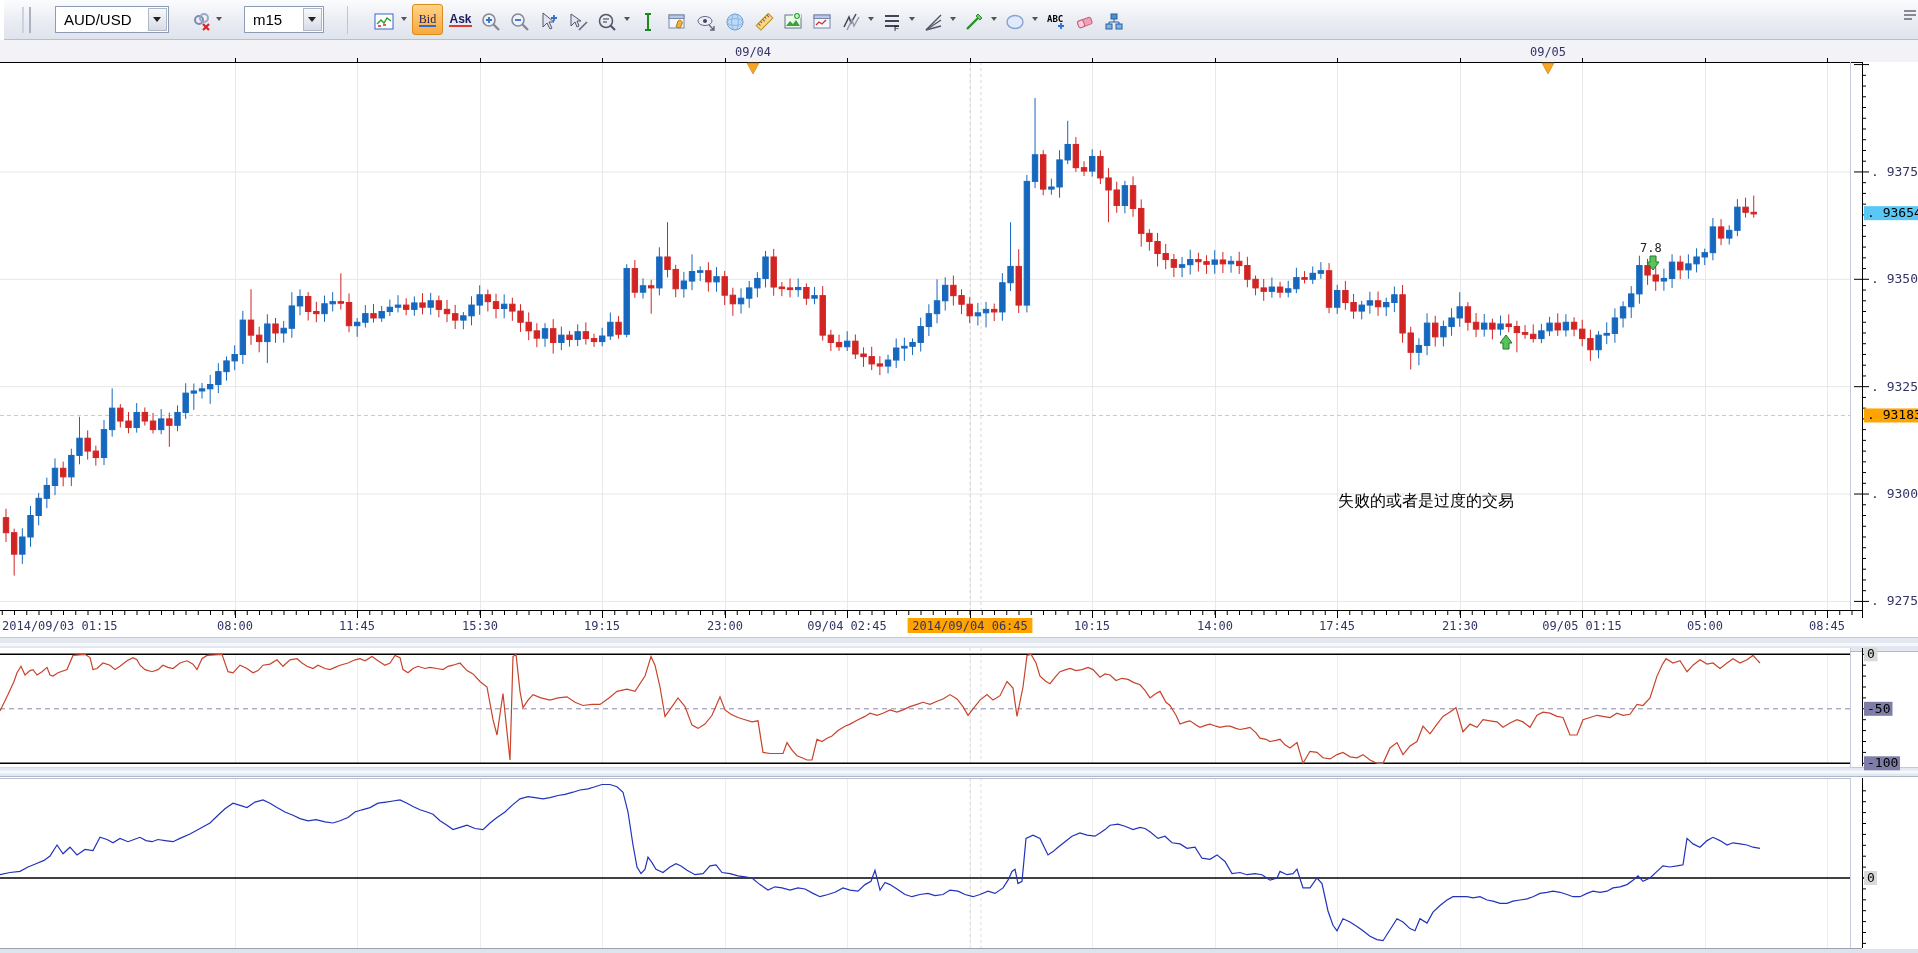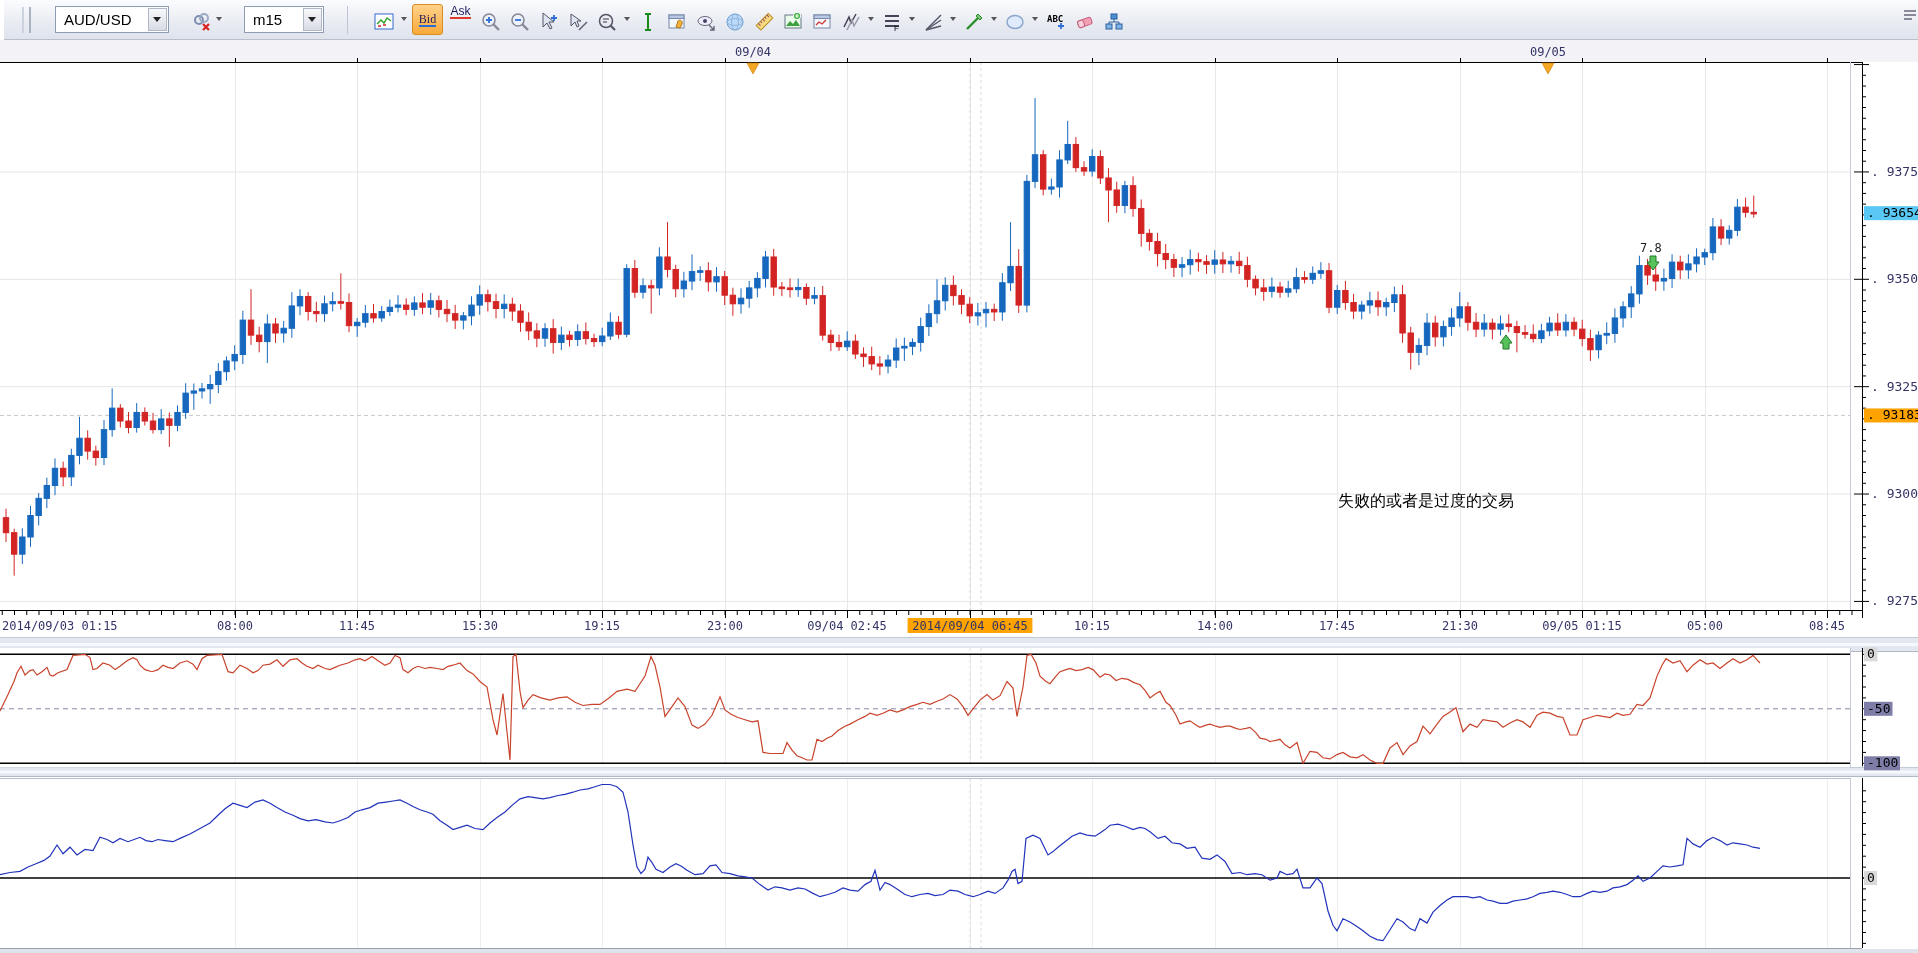--- a/index.html
+++ b/index.html
@@ -6,21 +6,21 @@
   #toolbar{position:absolute;left:4px;top:0;width:1918px;height:40px;background:linear-gradient(#fbfcfe,#e8ebf2 60%,#dfe3ec);border-bottom:1px solid #b9bfcc;display:flex;align-items:center;gap:20px;padding-left:16px;box-sizing:border-box;}
   .grip{width:5px;height:26px;border-left:2px solid #cdd3de;border-right:2px solid #aab2c2;margin:0 4px 0 2px;}
   .combo{background:#fff;border:1px solid #8d9bb3;height:25px;display:flex;align-items:center;font-size:15px;color:#000;}
   .combo .txt{padding:0 8px;flex:1;}
   .combo .dd{width:17px;height:21px;margin:1px;background:linear-gradient(#f8f9fb,#d8dce6);border:1px solid #b0b8c8;display:flex;align-items:center;justify-content:center;}
   .dd svg{display:block}
   .ibtn{width:26px;height:26px;display:flex;align-items:flex-end;justify-content:center;border-radius:2px;}
   .mini{width:9px;height:26px;display:flex;align-items:center;justify-content:center;}
   .sep{width:1px;height:28px;background:#bfc6d3;margin:0 3px;}
   .bidbtn{width:29px;height:29px;background:linear-gradient(#ffd28a,#f9a93c);border:1px solid #d88d1d;border-radius:3px;display:flex;align-items:center;justify-content:center;flex-direction:column;}
-  .askbtn{width:29px;height:29px;display:flex;align-items:center;flex-direction:column;}
+  .askbtn{width:29px;height:29px;display:flex;align-items:center;justify-content:center;flex-direction:column;font-weight:bold;}
   .bidtxt{font-size:12px;color:#1a1a5e;font-family:Liberation Serif, serif;line-height:12px;border-bottom:2px solid #2b6cd4;}
   .asktxt{font-size:12px;color:#1a1a5e;line-height:12px;border-bottom:2px solid #e03a2f;}
   #rightmenu{position:absolute;right:4px;top:8px;}
   svg{overflow:visible}
 </style>
 </head>
 <body>
 
 <div id="toolbar">
   <div class="grip"></div>

